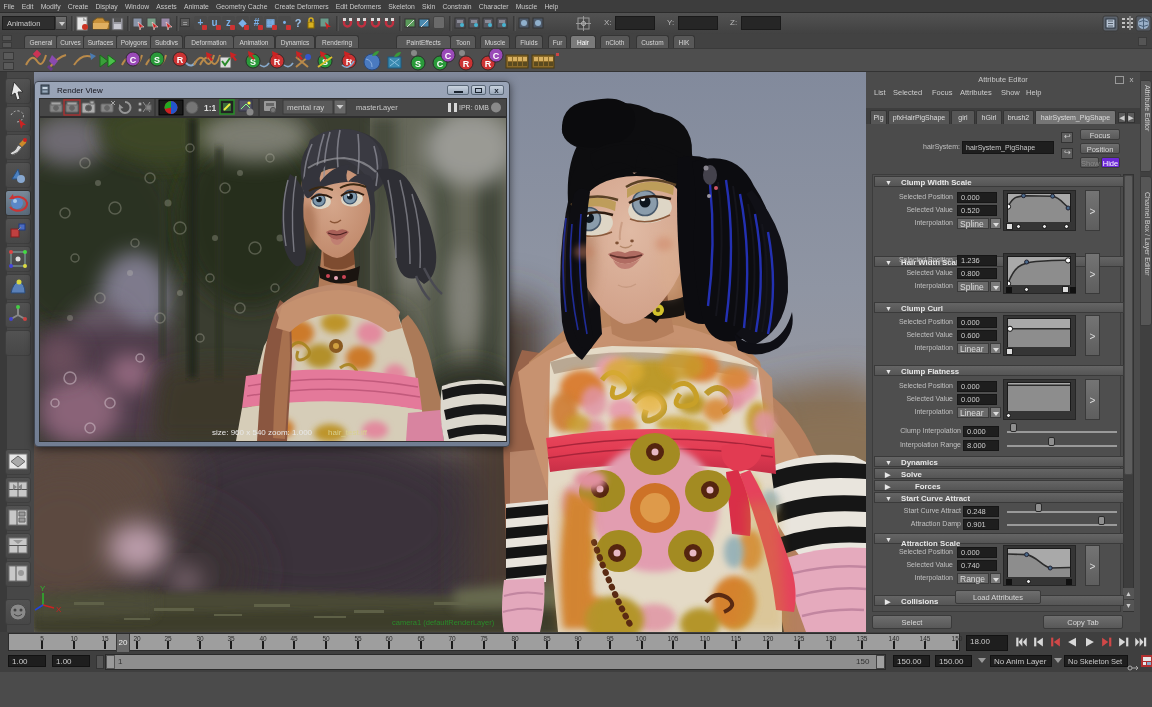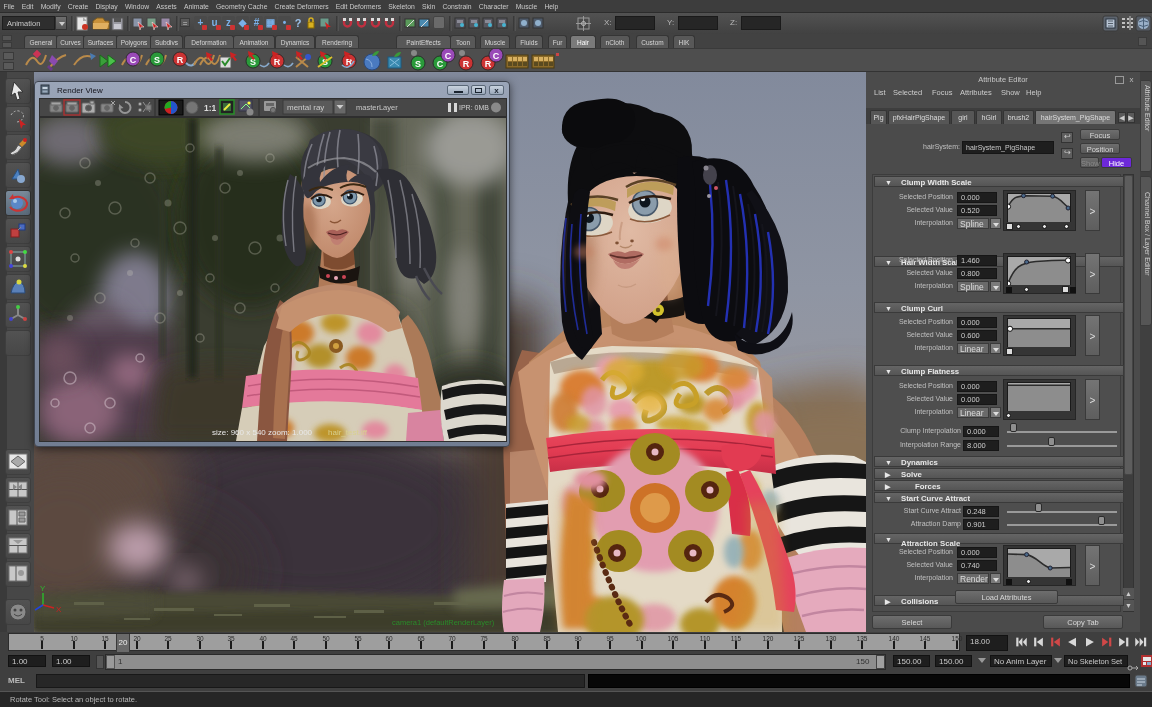--- a/index.html
+++ b/index.html
@@ -762,21 +762,21 @@
     <div class="aefield" style="top:69px;left:96px;width:92px;height:13px;line-height:12px;font-size:7px">hairSystem_PigShape</div>
     <div class="abs" style="left:195px;top:60px;width:12px;height:11px;background:#5e5e5e;border:1px solid #333">
         <span style="position:absolute;left:2px;top:-1px;color:#ccc;font-size:8px">↩</span>
       </div>
     <div class="abs" style="left:195px;top:76px;width:12px;height:11px;background:#5e5e5e;border:1px solid #333">
         <span style="position:absolute;left:2px;top:-1px;color:#ccc;font-size:8px">↪</span>
       </div>
     <div class="aebtn" style="left:214px;top:57px;width:40px;height:11px;line-height:11px">Focus</div>
     <div class="aebtn" style="left:214px;top:71px;width:40px;height:11px;line-height:11px">Position</div>
     <div class="aebtn" style="left:214px;top:85px;width:19px;height:11px;line-height:11px;color:#8a8a8a">Show</div>
-    <div class="aebtn" style="left:235px;top:85px;width:31px;height:11px;line-height:11px;background:#6d28d9;color:#fff">Hide</div>
+    <div class="aebtn" style="left:235px;top:85px;width:19px;height:11px;line-height:11px;background:#6d28d9;color:#fff">Hide</div>
     <div class="abs" style="left:6px;top:102px;width:249px;height:438px;background:#4e4e4e;border:1px solid #3c3c3c"></div>
     <div class="abs" style="left:257px;top:102px;width:11px;height:438px;background:#3d3d3d;border:1px solid #333"></div>
     <div class="abs" style="left:258px;top:103px;width:9px;height:300px;background:#5d5d5d;border:1px solid #444;border-radius:2px"></div>
     <div class="abs" style="left:257px;top:516px;width:11px;height:11px;background:#555;color:#ccc;font-size:7px;text-align:center;line-height:11px">▲</div>
     <div class="abs" style="left:257px;top:528px;width:11px;height:11px;background:#555;color:#ccc;font-size:7px;text-align:center;line-height:11px">▼</div>
     <div class="aehdr" style="top:104px">
         <span style="position:absolute;left:10px;top:1px;font-size:7px">▼</span>
         <span style="position:absolute;left:26px;top:1px">Clump Width Scale</span>
       </div>
     <div class="aelabel" style="top:121px;left:7px;width:80px">Selected Position</div>
@@ -803,21 +803,21 @@
         <div class="abs" style="left:12px;top:33px;width:5px;height:5px;border-radius:50%;background:#e8e8e8;border:1px solid #111"></div>
         <div class="abs" style="left:38px;top:33px;width:5px;height:5px;border-radius:50%;background:#e8e8e8;border:1px solid #111"></div>
         <div class="abs" style="left:60px;top:33px;width:5px;height:5px;border-radius:50%;background:#e8e8e8;border:1px solid #111"></div>
       </div>
     <div class="abs" style="left:219px;top:118px;width:15px;height:41px;background:linear-gradient(#747474,#5e5e5e);border:1px solid #3a3a3a;color:#ddd;font-size:10px;text-align:center;line-height:41px">&gt;</div>
     <div class="aehdr" style="top:184px">
         <span style="position:absolute;left:10px;top:1px;font-size:7px">▼</span>
         <span style="position:absolute;left:26px;top:1px">Hair Width Scale</span>
       </div>
     <div class="aelabel" style="top:184px;left:7px;width:80px">Selected Position</div>
-      <div class="aefield" style="top:183px;left:91px;width:40px;height:11px;line-height:10px">1.460</div>
+      <div class="aefield" style="top:183px;left:91px;width:40px;height:11px;line-height:10px">1.236</div>
     <div class="aelabel" style="top:197px;left:7px;width:80px">Selected Value</div>
       <div class="aefield" style="top:196px;left:91px;width:40px;height:11px;line-height:10px">0.800</div>
     <div class="aelabel" style="top:210px;left:7px;width:80px">Interpolation</div>
       <div class="abs" style="top:209px;left:91px;width:32px;height:11px;background:#6a6a6a;border:1px solid #3a3a3a;color:#ddd;font-size:8.5px;line-height:10px;padding-left:2px">Spline</div>
       <div class="abs" style="top:209px;left:124px;width:11px;height:11px;background:#7a7a7a;border:1px solid #3a3a3a">
         <div style="position:absolute;left:2px;top:4px;width:0;height:0;border-left:3px solid transparent;border-right:3px solid transparent;border-top:4px solid #ddd"></div>
       </div>
     <div class="abs" style="left:137px;top:181px;width:73px;height:41px;background:#353535;border:1px solid #262626">
         <div class="abs" style="left:3px;top:2px;width:64px;height:29px;background:#a9a9a9;border:1px solid #1a1a1a">
           <svg width="62" height="28" viewBox="0 0 62 28" style="position:absolute;left:0;top:0">
@@ -923,21 +923,21 @@
       </div>
     <div class="aehdr" style="top:461px">
         <span style="position:absolute;left:10px;top:1px;font-size:7px">▼</span>
         <span style="position:absolute;left:26px;top:5px">Attraction Scale</span>
       </div>
     <div class="aelabel" style="top:476px;left:7px;width:80px">Selected Position</div>
       <div class="aefield" style="top:475px;left:91px;width:40px;height:11px;line-height:10px">0.000</div>
     <div class="aelabel" style="top:489px;left:7px;width:80px">Selected Value</div>
       <div class="aefield" style="top:488px;left:91px;width:40px;height:11px;line-height:10px">0.740</div>
     <div class="aelabel" style="top:502px;left:7px;width:80px">Interpolation</div>
-      <div class="abs" style="top:501px;left:91px;width:32px;height:11px;background:#6a6a6a;border:1px solid #3a3a3a;color:#ddd;font-size:8.5px;line-height:10px;padding-left:2px">Render</div>
+      <div class="abs" style="top:501px;left:91px;width:32px;height:11px;background:#6a6a6a;border:1px solid #3a3a3a;color:#ddd;font-size:8.5px;line-height:10px;padding-left:2px">Range</div>
       <div class="abs" style="top:501px;left:124px;width:11px;height:11px;background:#7a7a7a;border:1px solid #3a3a3a">
         <div style="position:absolute;left:2px;top:4px;width:0;height:0;border-left:3px solid transparent;border-right:3px solid transparent;border-top:4px solid #ddd"></div>
       </div>
     <div class="abs" style="left:137px;top:473px;width:73px;height:41px;background:#353535;border:1px solid #262626">
         <div class="abs" style="left:3px;top:2px;width:64px;height:29px;background:#a9a9a9;border:1px solid #1a1a1a">
           <svg width="62" height="28" viewBox="0 0 62 28" style="position:absolute;left:0;top:0">
             <path d="M0,5.04 L18.599999999999998,5.6000000000000005 C27.900000000000002,7.0 34.1,16.8 42.160000000000004,19.040000000000003 L62,18.48 L62,28 L0,28 Z" fill="#8d8d8d"></path>
             <path d="M0,5.04 L18.599999999999998,5.6000000000000005 C27.900000000000002,7.0 34.1,16.8 42.160000000000004,19.040000000000003 L62,18.48" fill="none" stroke="#2c2c2c" stroke-width="1.6"></path>
             <circle cx="18.6" cy="5.6" r="2" fill="#4a6a8a" stroke="#223"></circle>
             <circle cx="42.2" cy="19.0" r="2" fill="#4a6a8a" stroke="#223"></circle>
@@ -946,21 +946,21 @@
         <div class="abs" style="left:2px;top:33px;width:6px;height:6px;background:#111"></div>
         <div class="abs" style="left:22px;top:33px;width:5px;height:5px;border-radius:50%;background:#e8e8e8;border:1px solid #111"></div>
         <div class="abs" style="left:62px;top:33px;width:6px;height:6px;background:#111"></div>
       </div>
     <div class="abs" style="left:219px;top:473px;width:15px;height:41px;background:linear-gradient(#747474,#5e5e5e);border:1px solid #3a3a3a;color:#ddd;font-size:10px;text-align:center;line-height:41px">&gt;</div>
     <div class="aehdr" style="top:523px">
         <span style="position:absolute;left:10px;top:1px;font-size:7px">▶</span>
         <span style="position:absolute;left:26px;top:1px">Collisions</span>
       </div>
     <div class="aebtn" style="left:6px;top:543px;width:80px;height:14px;line-height:14px">Select</div>
-    <div class="aebtn" style="left:89px;top:518px;width:103px;height:14px;line-height:14px">Load Attributes</div>
+    <div class="aebtn" style="left:89px;top:518px;width:86px;height:14px;line-height:14px">Load Attributes</div>
     <div class="aebtn" style="left:177px;top:543px;width:80px;height:14px;line-height:14px">Copy Tab</div>
   </div>
   <div id="aesidetabs" class="abs">
     <div class="abs" style="left:0;top:8px;width:12px;height:92px;background:#5a5a5a;border:1px solid #3a3a3a;border-radius:0 3px 3px 0"></div>
     <div class="abs" style="left:-34px;top:48px;width:80px;height:10px;color:#cfcfcf;font-size:7px;transform:rotate(90deg);white-space:nowrap">Attribute Editor</div>
     <div class="abs" style="left:0;top:104px;width:12px;height:150px;background:#565656;border:1px solid #3a3a3a;border-radius:0 3px 3px 0"></div>
     <div class="abs" style="left:-51px;top:172px;width:114px;height:10px;color:#cfcfcf;font-size:7px;transform:rotate(90deg);white-space:nowrap">Channel Box / Layer Editor</div>
   </div>
 
   <div id="rv" class="abs">
@@ -1375,24 +1375,14 @@
           <circle cx="3" cy="4" r="2" fill="none" stroke="#aaa"></circle>
           <path d="M5,4 h6 m-2,-2 l2,2 l-2,2" stroke="#aaa" fill="none"></path>
         </svg></div>
   <div class="abs" style="left:1141px;top:2px;width:13px;height:14px"><svg width="13" height="14">
           <rect x="0" y="1" width="12" height="12" fill="#b03030"></rect>
           <rect x="2" y="3" width="8" height="4" fill="#e8e8e8"></rect>
           <rect x="2" y="8" width="3" height="3" fill="#e8e8e8"></rect>
           <rect x="6" y="8" width="4" height="3" fill="#88a8c8"></rect>
         </svg></div>
   </div>
-  <div id="melrow" class="abs">
-  <div class="abs" style="left:8px;top:4px;font-size:8px;color:#bbb;font-weight:bold">MEL</div>
-  <div class="abs" style="left:36px;top:2px;width:549px;height:14px;background:#272727;border:1px solid #181818"></div>
-  <div class="abs" style="left:588px;top:2px;width:542px;height:14px;background:#070707;border:1px solid #000"></div>
-  <div class="abs" style="left:1134px;top:2px;width:14px;height:14px"><svg width="14" height="14">
-          <rect x="1" y="1" width="12" height="12" rx="2" fill="#6a7a8a" stroke="#444"></rect>
-          <path d="M3,5 h8 M3,8 h8 M3,11 h5" stroke="#c8d4e0"></path>
-        </svg></div>
-  </div>
-  <div id="helpline" class="abs">Rotate Tool: Select an object to rotate.</div>
 
 </div>
 
 </body></html>

